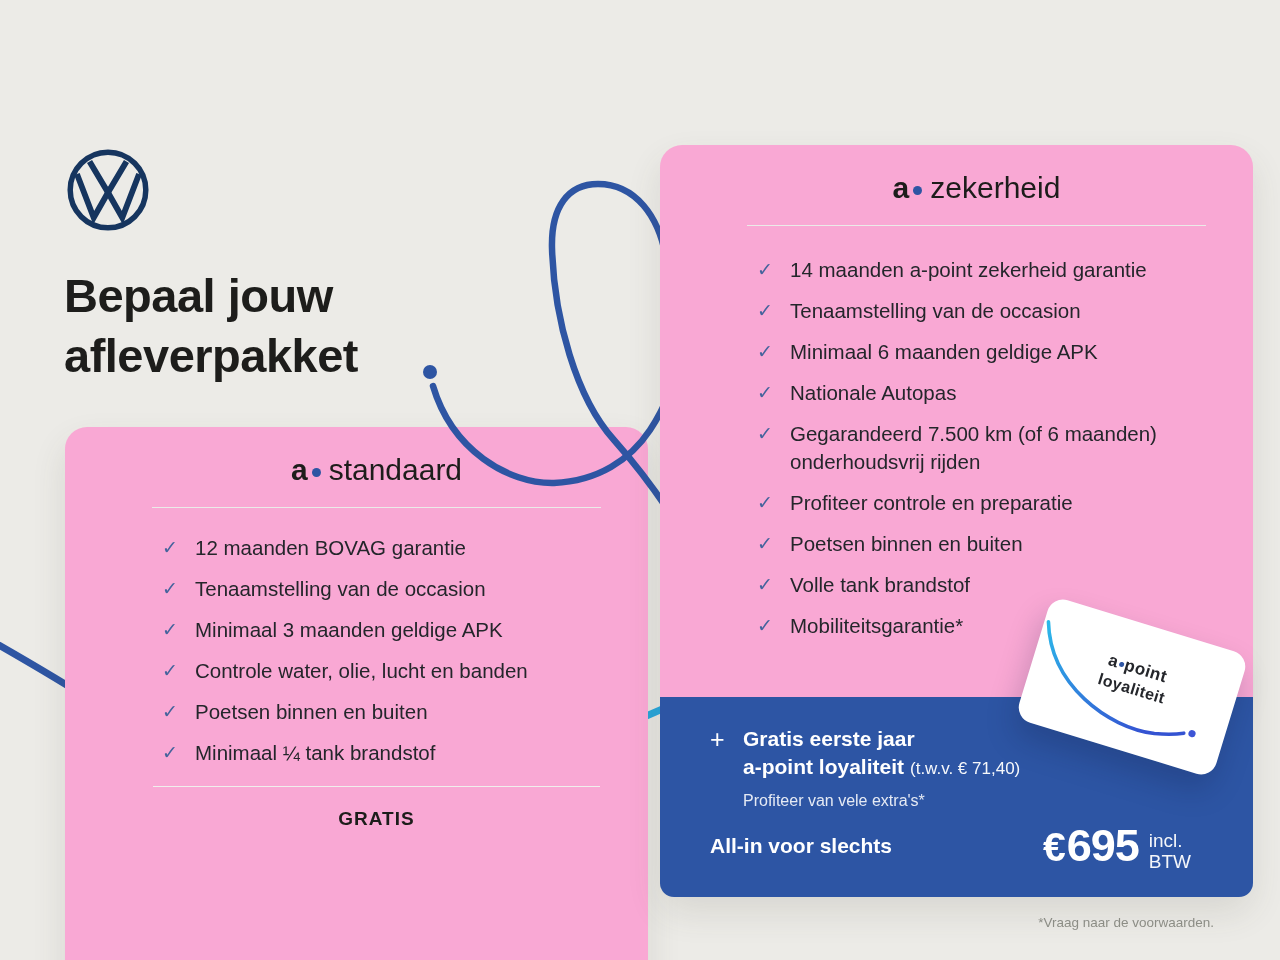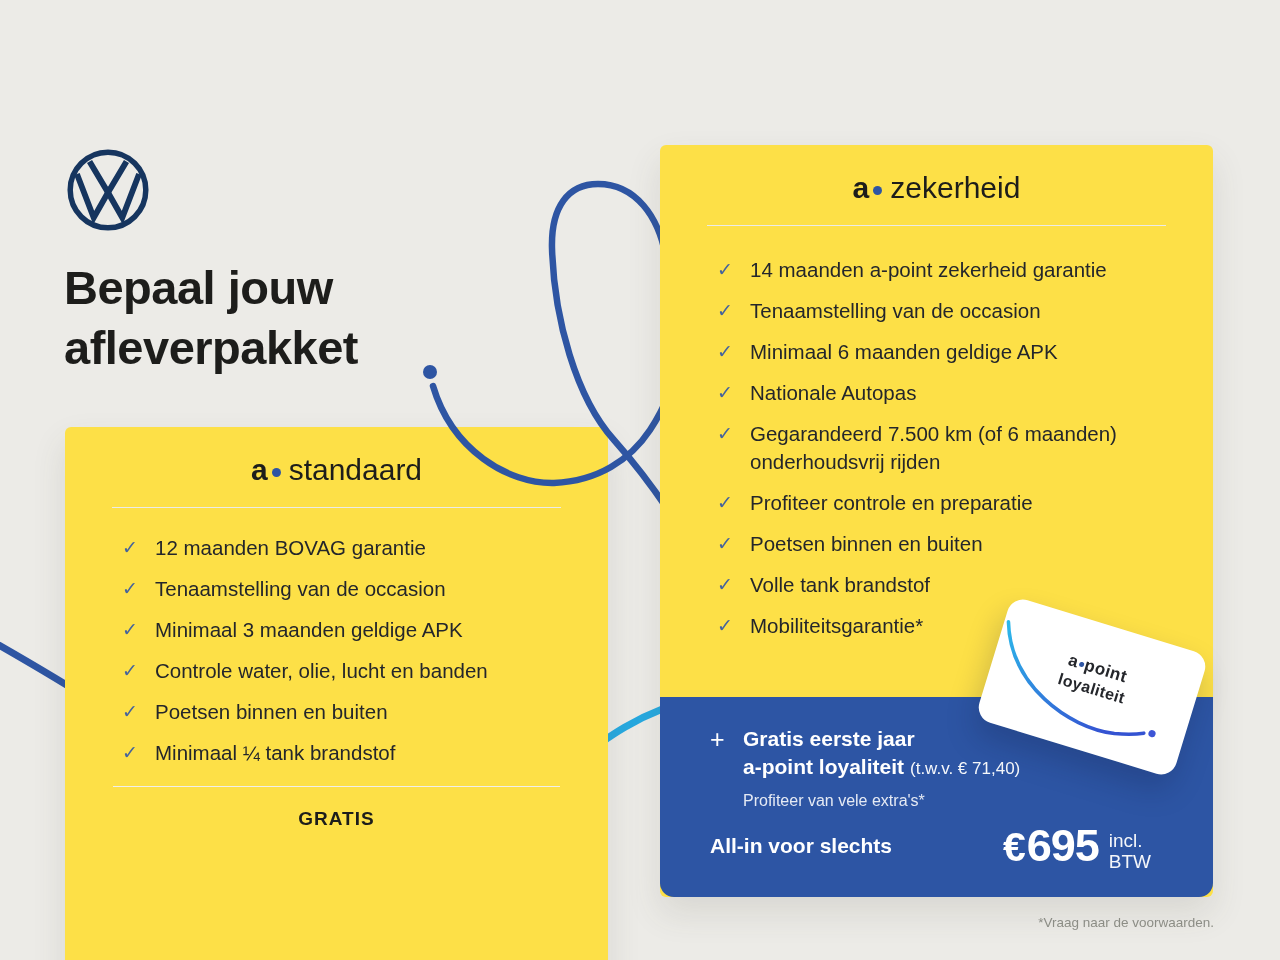--- a/index.html
+++ b/index.html
@@ -7,26 +7,26 @@
     position:relative;width:1280px;height:960px;background:#ecebe7;overflow:hidden;
     font-family:"Liberation Sans","DejaVu Sans",sans-serif;color:#1e2024;
   }
   svg.deco{position:absolute;left:0;top:0;pointer-events:none;}
   #curves-behind{z-index:1;}
   #curves-mid{z-index:3;}
 
   
   .logo{position:absolute;left:66px;top:148px;width:84px;height:84px;z-index:2;}
   .heading{
-    position:absolute;left:64px;top:258px;z-index:2;
+    position:absolute;left:64px;top:266px;z-index:2;
     font-size:47px;line-height:60px;font-weight:600;color:#1d1d1b;letter-spacing:-0.5px;
   }
 
   
-  .card{position:absolute;background:#fde047;border-radius:6px;box-shadow:0 16px 34px rgba(70,70,60,0.12);}
+  .card{position:absolute;background:#f9a8d4;border-radius:22px;box-shadow:0 16px 34px rgba(70,70,60,0.12);padding-left:40px;}
   #card-standaard{left:65px;top:427px;width:543px;height:588px;z-index:2;}
   #card-zekerheid{left:660px;top:145px;width:553px;height:752px;z-index:4;}
 
   .card-title{margin:0;padding-top:27px;text-align:center;font-size:30px;line-height:32px;font-weight:500;color:#1d1d1b;}
   .brand-letter{font-weight:700;}
   .brand-dot{display:inline-block;width:9px;height:9px;border-radius:50%;background:#2e55a3;margin:0 8px 3px 4px;}
   .card-divider{height:1px;background:#ebebe8;margin:21px 47px 0;}
 
   ul.checklist{list-style:none;margin:30px 0 0;padding:0 38px 0 57px;}
   ul.checklist li{display:flex;gap:13px;font-size:20.5px;line-height:28px;color:#24262b;margin-bottom:13px;}

